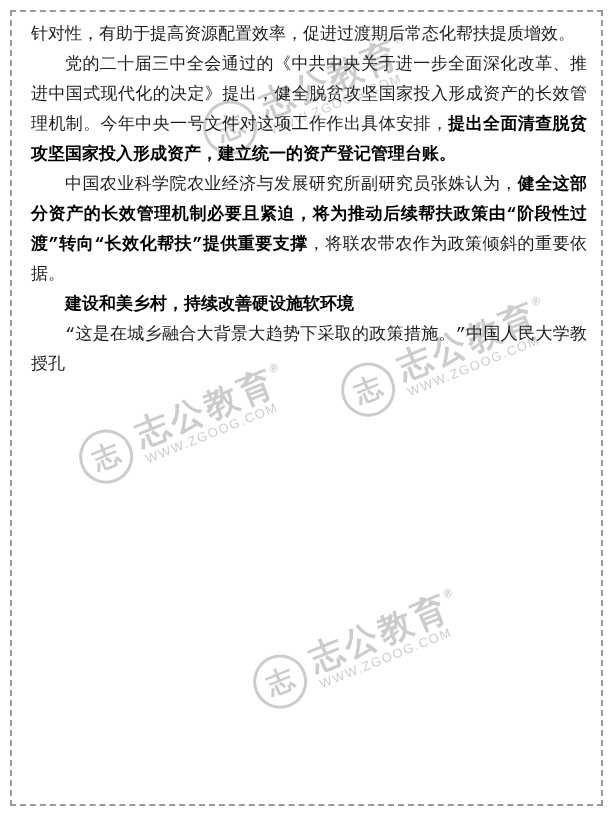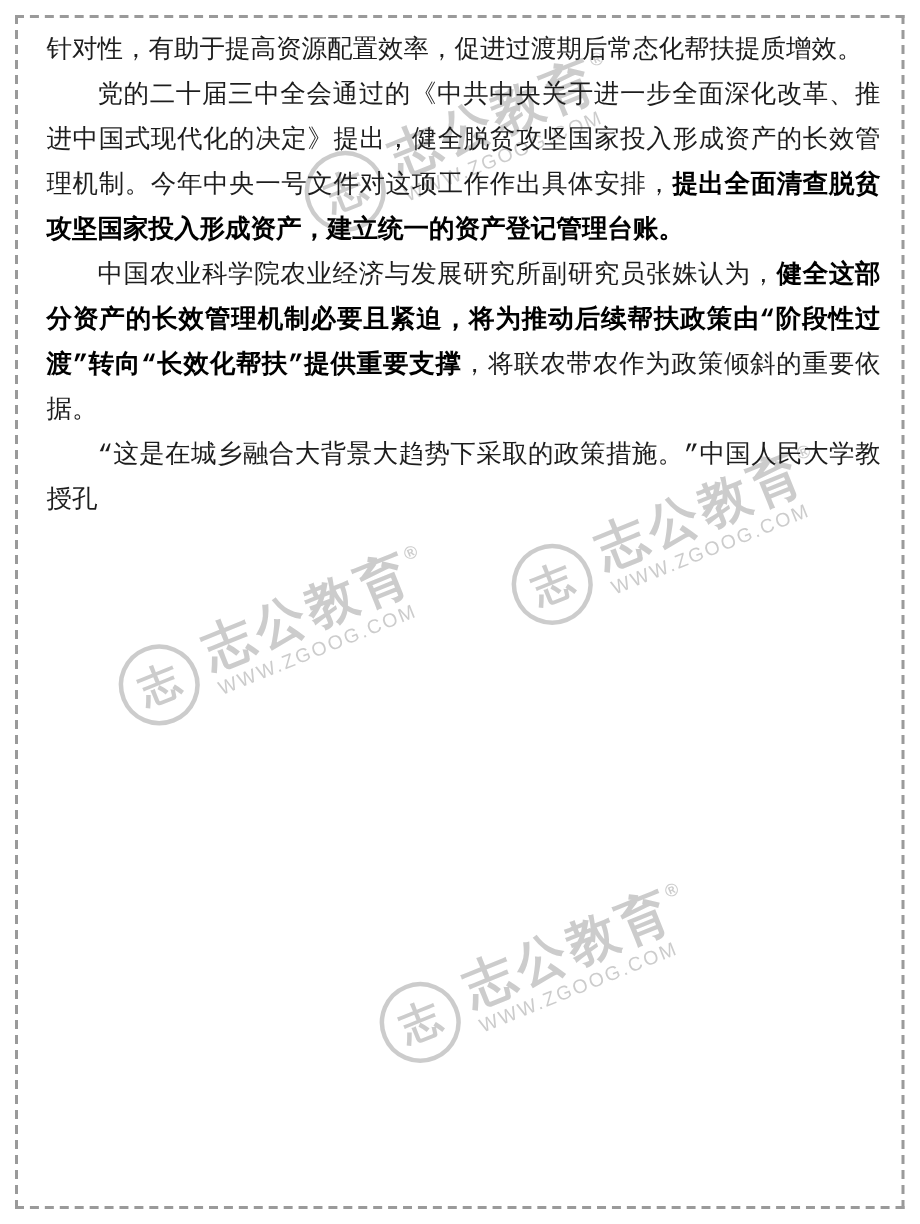--- a/index.html
+++ b/index.html
@@ -73,16 +73,17 @@
         <div class="wm-brand">志公教育<sup class="wm-reg">®</sup></div>
         <div class="wm-url">WWW.ZGOOG.COM</div>
       </div>
     </div>
   </div>
 
 <div class="content">
     <p class="para no-indent"><span>针对性，有助于提高资源配置效率，促进过渡期后常态化帮扶提质增效。</span></p>
     <p class="para"><span>党的二十届三中全会通过的《中共中央关于进一步全面深化改革、推进中国式现代化的决定》提出，健全脱贫攻坚国家投入形成资产的长效管理机制。今年中央一号文件对这项工作作出具体安排，</span><span class="b">提出全面清查脱贫攻坚国家投入形成资产，建立统一的资产登记管理台账。</span></p>
     <p class="para"><span>中国农业科学院农业经济与发展研究所副研究员张姝认为，</span><span class="b">健全这部分资产的长效管理机制必要且紧迫，将为推动后续帮扶政策由“阶段性过渡”转向“长效化帮扶”提供重要支撑</span><span>，将联农带农作为政策倾斜的重要依据。</span></p>
+    <p class="para heading"><span class="b">建设和美乡村，持续改善硬设施软环境</span></p>
     <p class="para"><span>“这是在城乡融合大背景大趋势下采取的政策措施。”中国人民大学教授孔</span></p>
   </div>
 
 <div class="page-frame"></div>
 
 </body></html>

